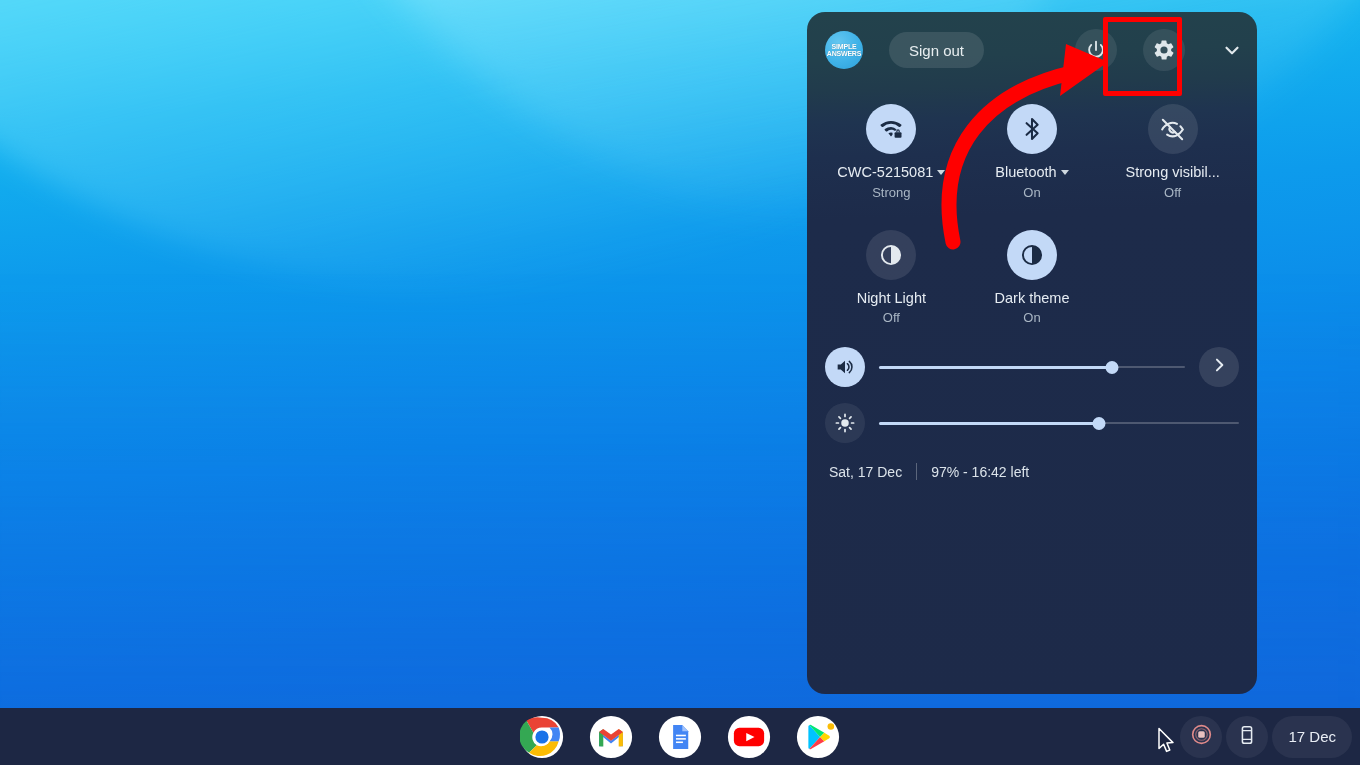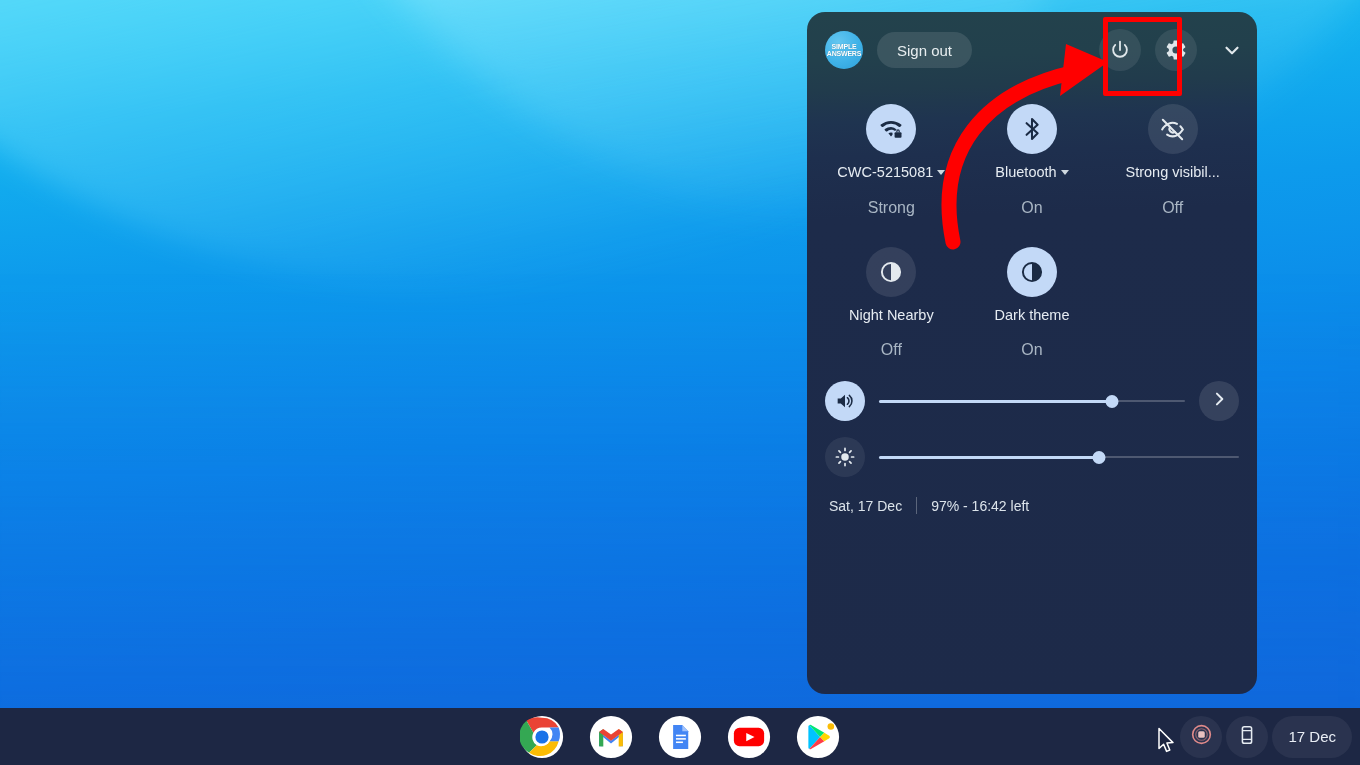--- a/index.html
+++ b/index.html
@@ -56,21 +56,21 @@
     background: linear-gradient(178deg, #23424c 0%, #22404c 7%, #213b4c 11.5%, #1f3450 16%, #1e2f4e 21%, #1d2b4a 30%, #1d2a49 100%);
     overflow: hidden;
   }
 
   
   .qs-header {
     display: flex;
     align-items: center;
     height: 76px;
     padding: 0 4px 0 18px;
-    gap: 14px;
+    gap: 26px;
     text-align: right;
   }
   .avatar {
     width: 38px; height: 38px;
     border-radius: 50%;
     background: radial-gradient(circle at 35% 30%, #63c6f0 0%, #3fb2e8 55%, #2e9fd8 100%);
     flex: none;
     display: flex; flex-direction: column;
     align-items: center; justify-content: center;
     line-height: 1.0;
@@ -157,23 +157,23 @@
   }
   .tile-label.wrap { white-space: normal; }
   .caret {
     width: 0; height: 0;
     border-left: 4.5px solid transparent;
     border-right: 4.5px solid transparent;
     border-top: 5px solid #cfd8e0;
     flex: none;
   }
   .tile-sub {
-    font-size: 16px;
+    font-size: 13px;
     color: #a9b6c4;
-    margin-top: 16px;
+    margin-top: 2px;
     text-align: center;
   }
 
   
   .slider-area {
     padding: 14px 18px 0 18px;
   }
   .slider-row {
     display: flex;
     align-items: center;
@@ -414,21 +414,21 @@
       </div>
 
       <div class="tile">
         <div class="tile-icon">
           <svg width="26" height="26" viewBox="0 0 24 24">
             <circle cx="12" cy="12" r="8.4" fill="none" stroke="#e3e9ee" stroke-width="1.8"></circle>
             <path d="M12 3.6 A8.4 8.4 0 0 1 12 20.4 Z" fill="#e3e9ee"></path>
           </svg>
         </div>
         <div class="tile-label-row">
-          <div class="tile-label">Night Nearby</div>
+          <div class="tile-label">Night Light</div>
         </div>
         <div class="tile-sub">Off</div>
       </div>
 
       <div class="tile">
         <div class="tile-icon on">
           <svg width="26" height="26" viewBox="0 0 24 24">
             <circle cx="12" cy="12" r="8.4" fill="none" stroke="#1b2b44" stroke-width="1.8"></circle>
             <path d="M12 3.6 A8.4 8.4 0 0 1 12 20.4 Z" fill="#1b2b44"></path>
           </svg>

